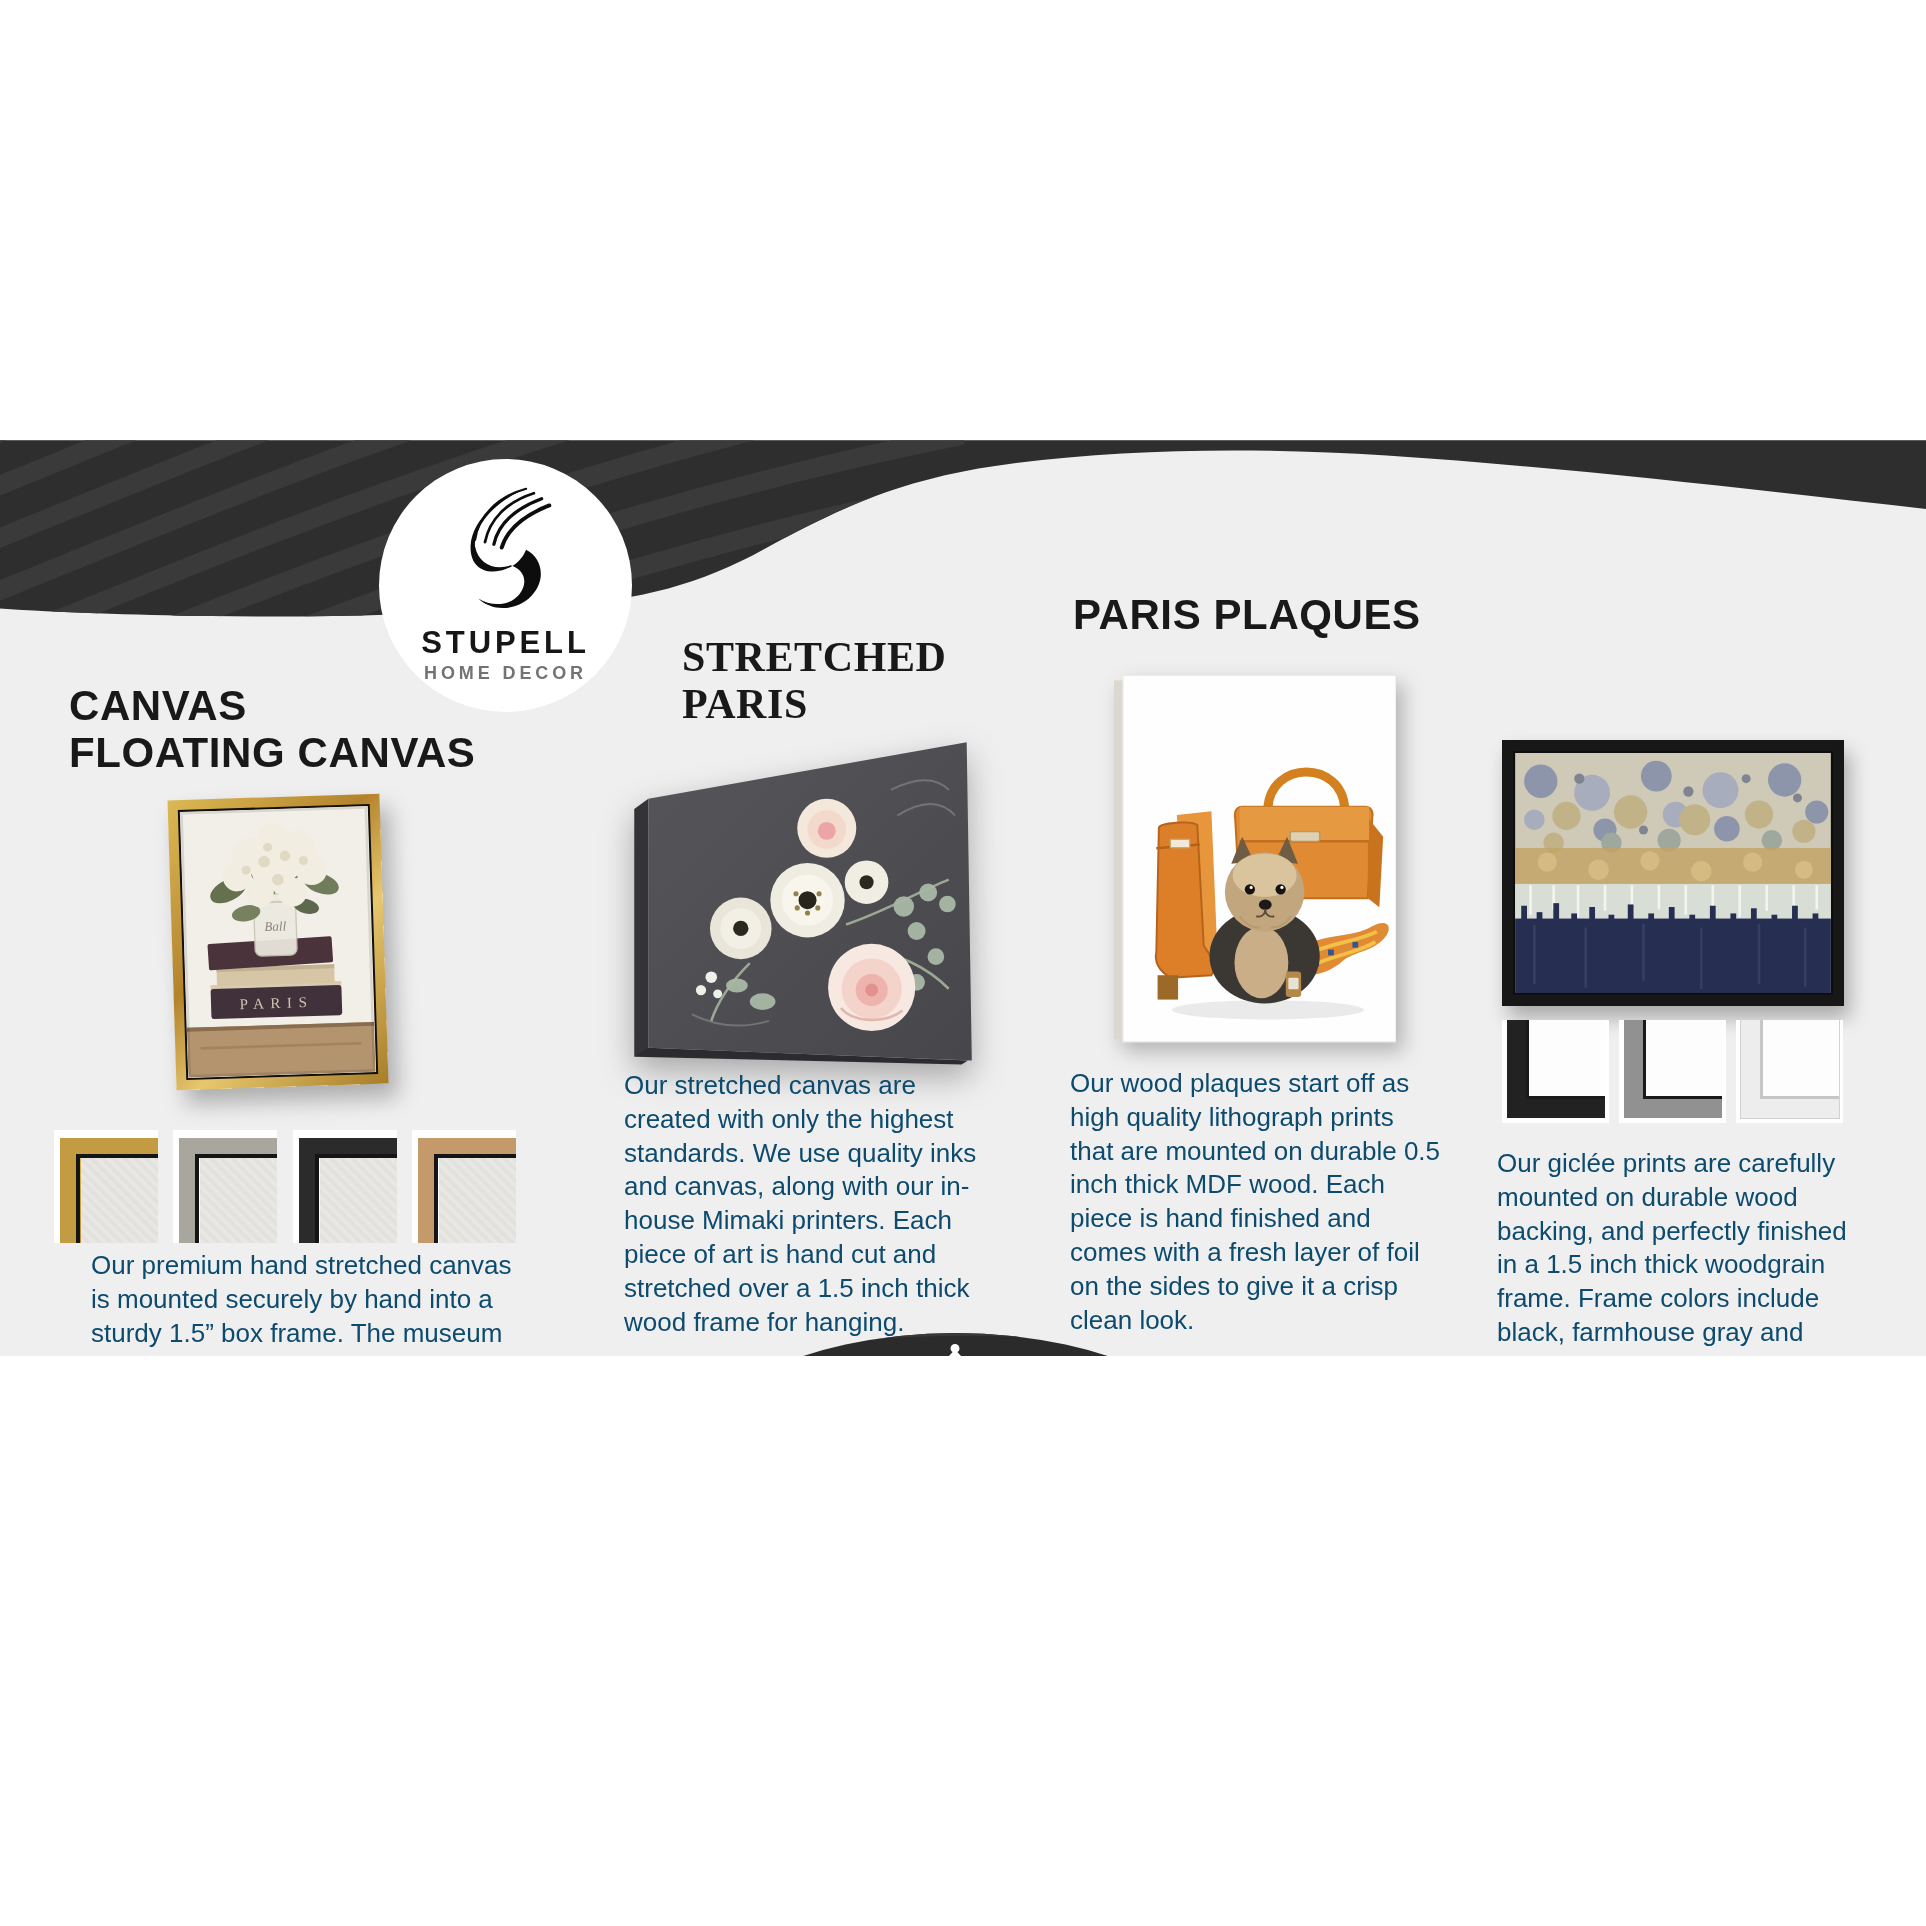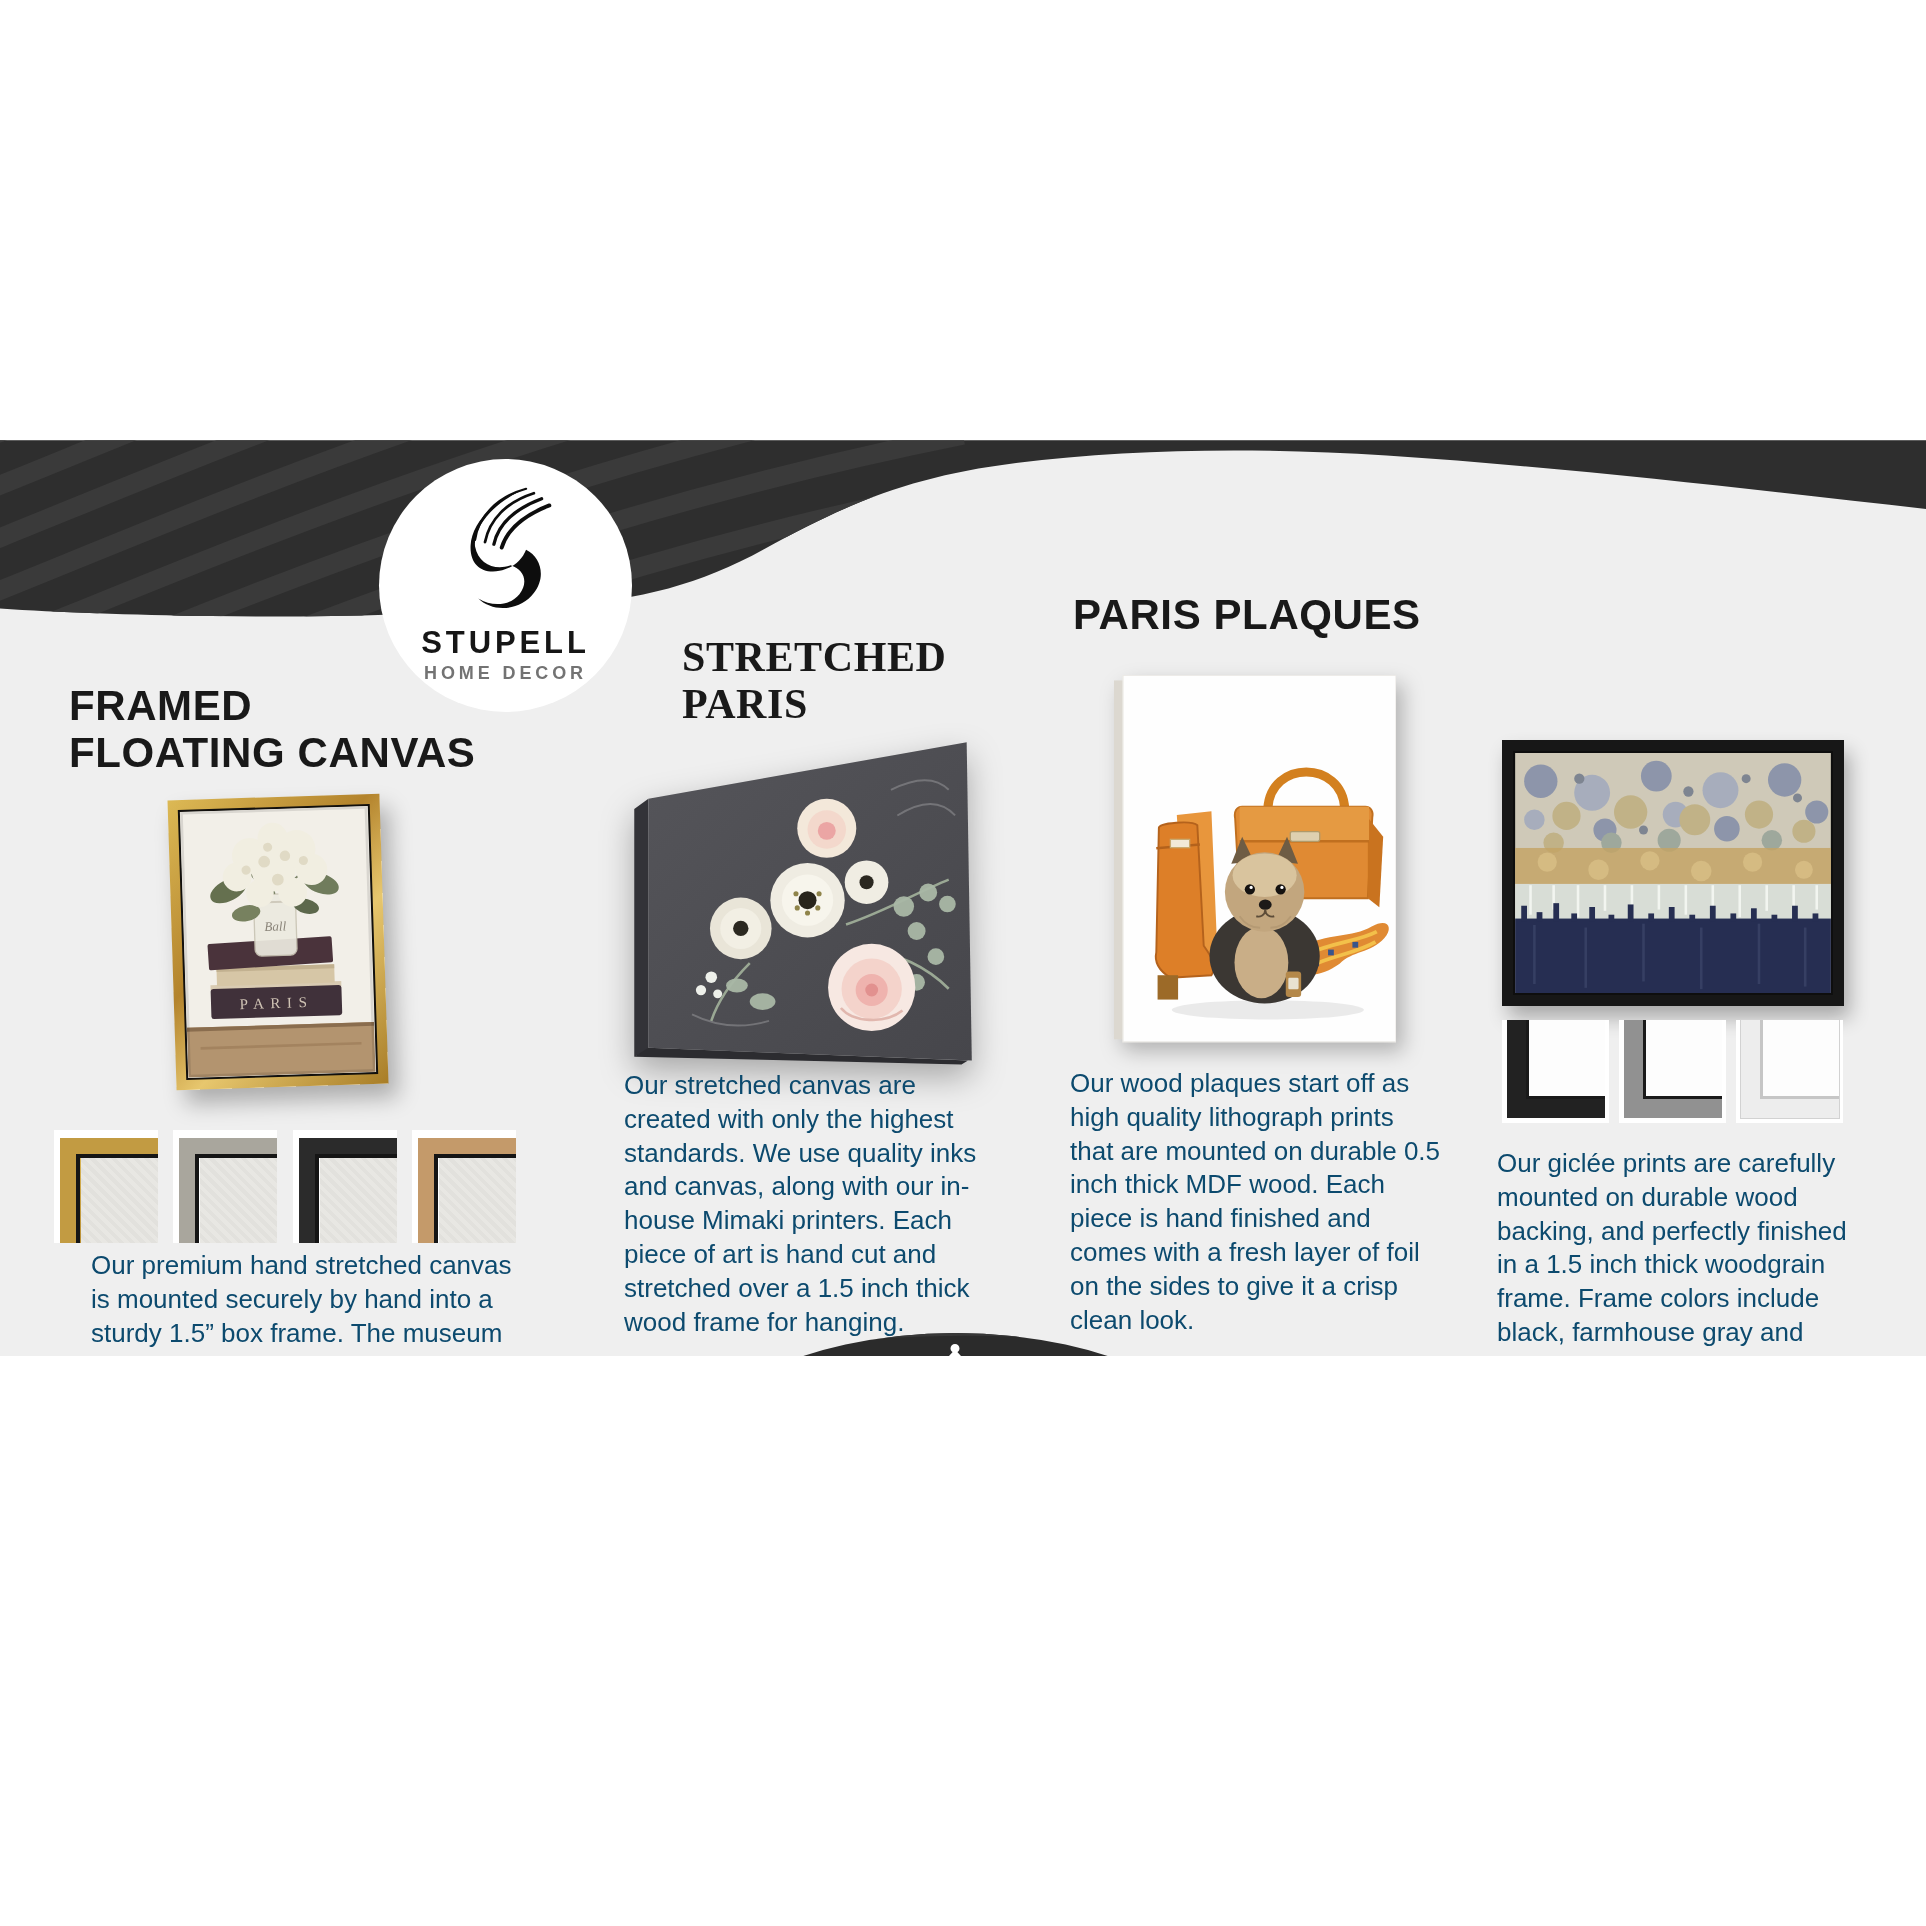--- a/index.html
+++ b/index.html
@@ -104,21 +104,21 @@
            C124,159 140,146 148,126 C176,140 184,176 162,204
            C138,236 88,240 62,214 C88,230 120,226 136,206
            C152,186 146,162 120,154 C92,164 62,152 56,120
            C52,84 92,38 148,16 Z"></path>
     </svg>
     <div class="logo-name">STUPELL</div>
     <div class="logo-tag">HOME DECOR</div>
   </div>
 
   <div class="heading" style="left:69px;top:682px;width:488px;">
-    <span>FRAMED</span><br>
+    <span>CANVAS</span><br>
     <span>FLOATING CANVAS</span>
   </div>
 
   <div class="float-frame">
     <div class="float-gap">
       <svg class="float-art" viewBox="0 0 286 406">
         <rect width="286" height="406" fill="#f2efe8"></rect>
         <rect y="330" width="286" height="76" fill="#b3946f"></rect>
         <rect y="330" width="286" height="6" fill="#8a6d4e"></rect>
         <rect x="20" y="360" width="246" height="4" fill="#a3835f"></rect>

